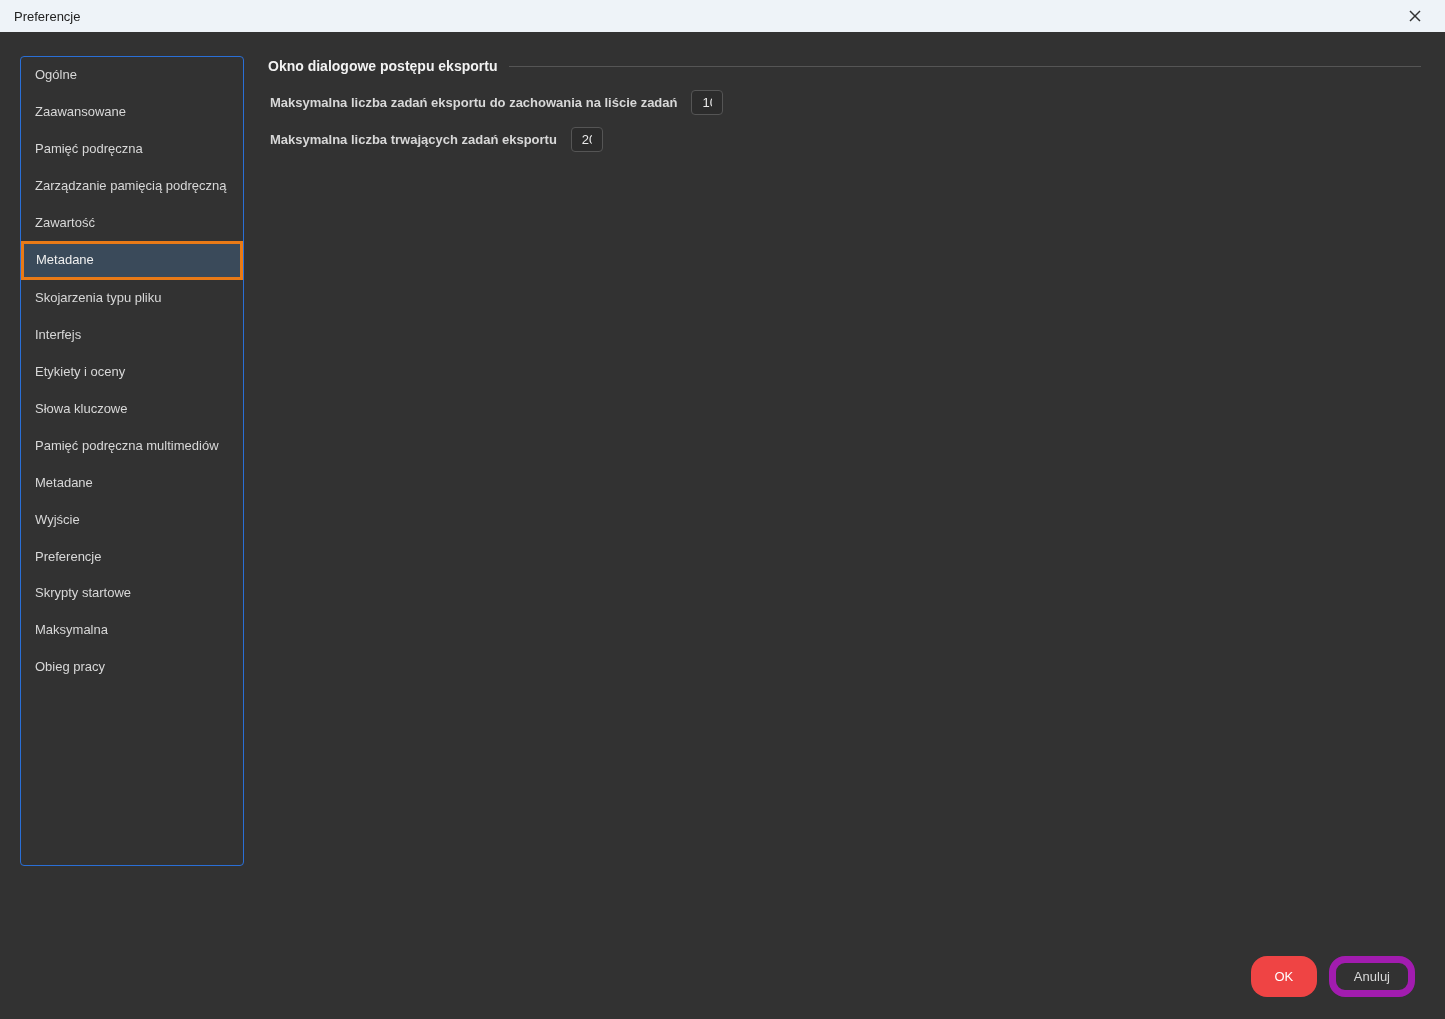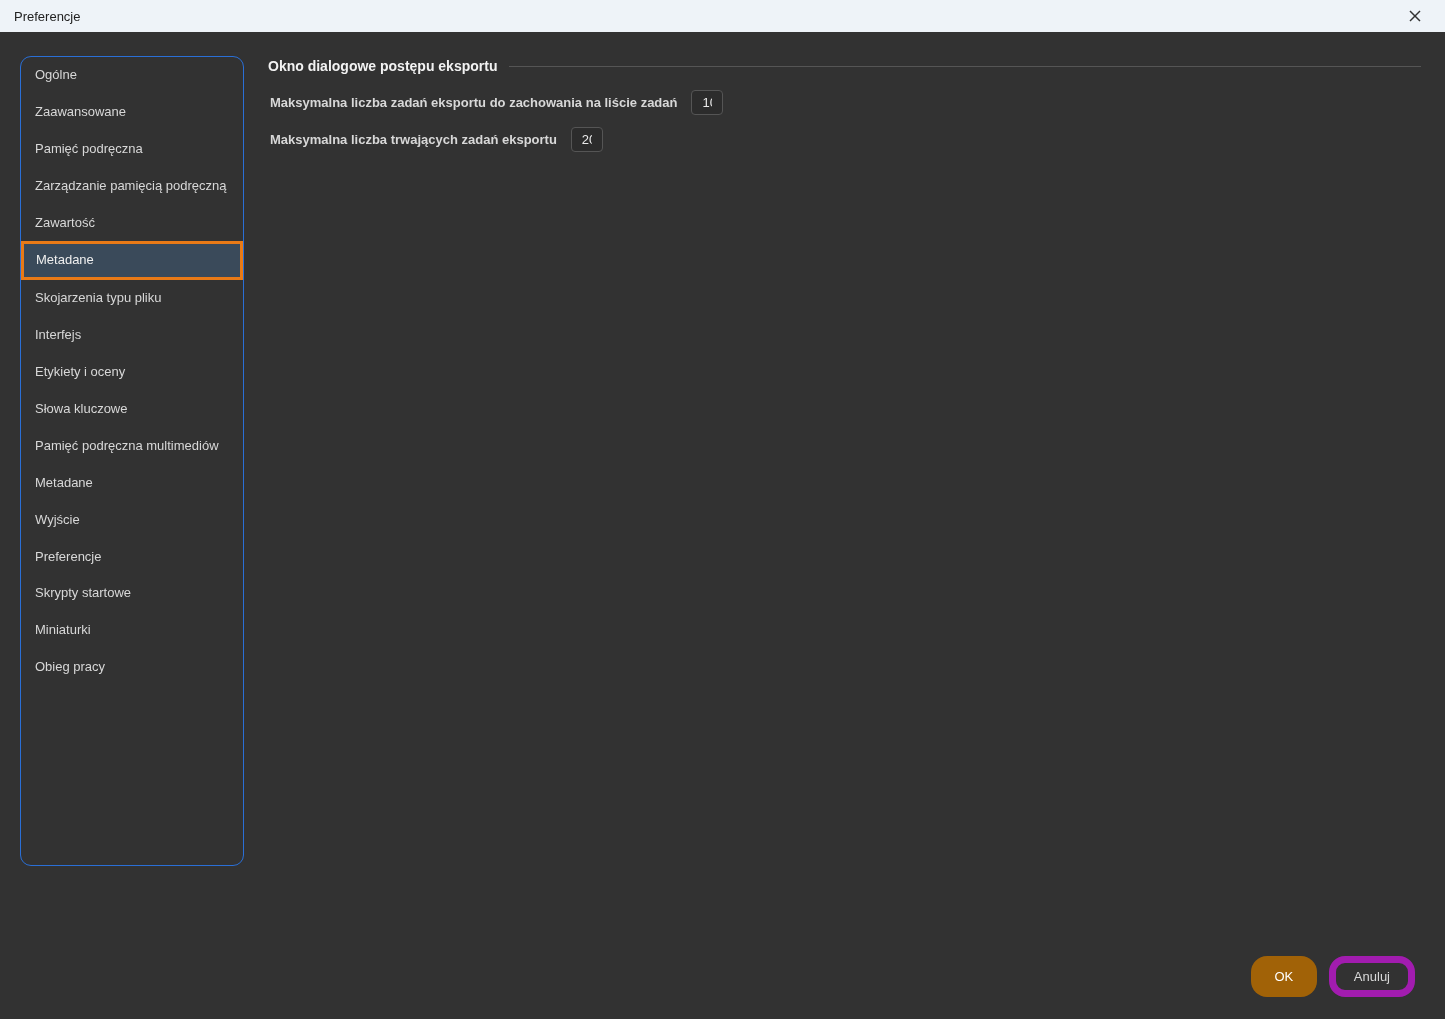--- a/index.html
+++ b/index.html
@@ -47,21 +47,21 @@
       flex: 1;
       background: #323232;
       padding: 24px 24px 24px 20px;
       display: flex;
       gap: 24px;
       position: relative;
     }
     .sidebar {
       width: 224px;
       border: 1px solid #2a6fd6;
-      border-radius: 11px;
+      border-radius: 4px;
       background: #323232;
       height: 810px;
       overflow: hidden;
     }
     .sidebar-item {
       padding: 8px 12px;
       font-size: 13px;
       color: #d8d8d8;
       cursor: pointer;
       border: 2px solid transparent;
@@ -129,21 +129,21 @@
     .btn {
       min-width: 66px;
       padding: 6px 18px;
       border-radius: 16px;
       font-size: 13px;
       cursor: pointer;
       border: none;
       text-align: center;
     }
     .btn-primary {
-      background: #a16207;
+      background: #ef4444;
       color: #fff;
       font-weight: 500;
     }
     .btn-secondary {
       background: transparent;
       color: #d8d8d8;
       border: 7px solid #a21caf;
     }
   </style>
 </head>
@@ -201,21 +201,21 @@
     <div class="sidebar-item">
       <span>Wyjście</span>
     </div>
     <div class="sidebar-item">
       <span>Preferencje</span>
     </div>
     <div class="sidebar-item">
       <span>Skrypty startowe</span>
     </div>
     <div class="sidebar-item">
-      <span>Miniaturki</span>
+      <span>Maksymalna</span>
     </div>
     <div class="sidebar-item">
       <span>Obieg pracy</span>
     </div>
   </div>
 
   <div class="main-content">
     <div class="section-header">
       <span class="section-title">Okno dialogowe postępu eksportu</span>
       <div class="section-line"></div>

